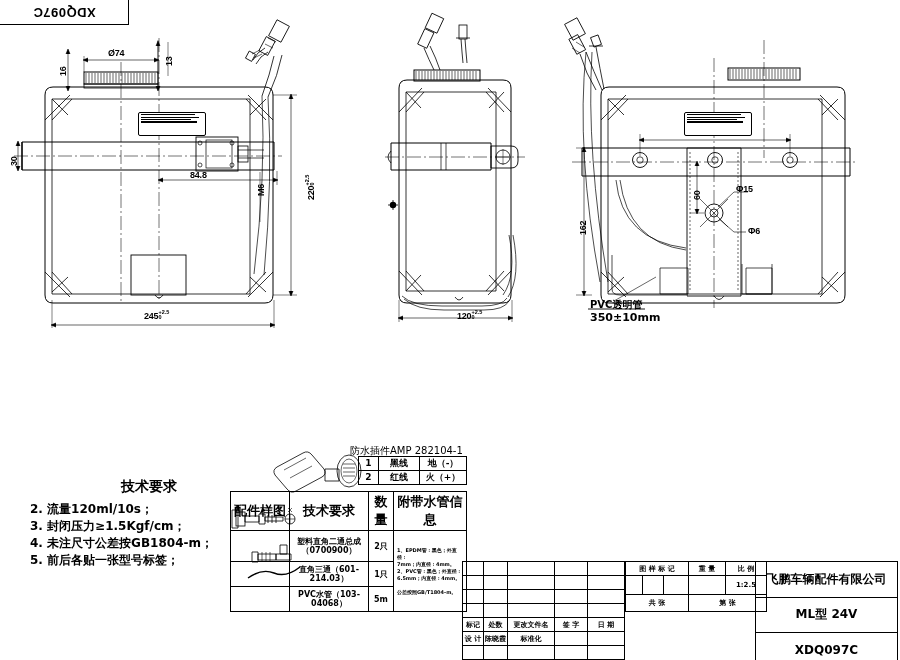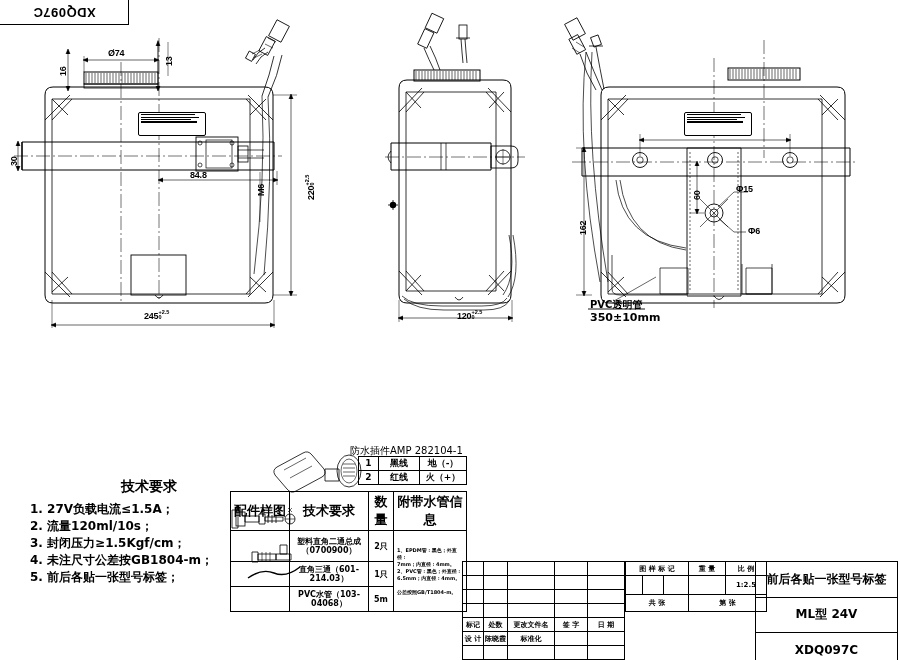--- a/index.html
+++ b/index.html
@@ -381,21 +381,20 @@
 
   <div class="sticker" style="left:684px;top:112px;width:66px;height:22px;">
     <i style="width:54px"></i>
       <i style="width:58px"></i>
       <i style="width:50px"></i>
       <i style="width:56px"></i>
   </div>
 
   <div class="abs cn" id="tech">
     <div class="t-title">技术要求</div>
-    <div class="t-line">1. 27V负载电流≤1.5A；</div>
     <div class="t-line">2. 流量120ml/10s；</div>
     <div class="t-line">3. 封闭压力≥1.5Kgf/cm；</div>
     <div class="t-line">4. 未注尺寸公差按GB1804-m；</div>
     <div class="t-line">5. 前后各贴一张型号标签；</div>
   </div>
 
   <div class="abs cn" id="conn-title">防水插件AMP 282104-1</div>
   <table class="abs cn" id="conn-tbl">
     <tbody>
         <tr>
@@ -528,21 +527,21 @@
       <tr>
         <td colspan="3" style="height:14px">共    张</td>
         <td colspan="2">第    张</td>
       </tr>
     </tbody>
       </table>
 
     <table id="tb-right">
       <tbody>
           <tr>
-        <td class="r-comp" style="width:141px">前后各贴一张型号标签</td>
+        <td class="r-comp" style="width:141px">飞鹏车辆配件有限公司</td>
       </tr>
       <tr>
         <td class="r-model">ML型  24V</td>
       </tr>
       <tr>
         <td class="r-code">XDQ097C</td>
       </tr>
     </tbody>
       </table>
   </div>

